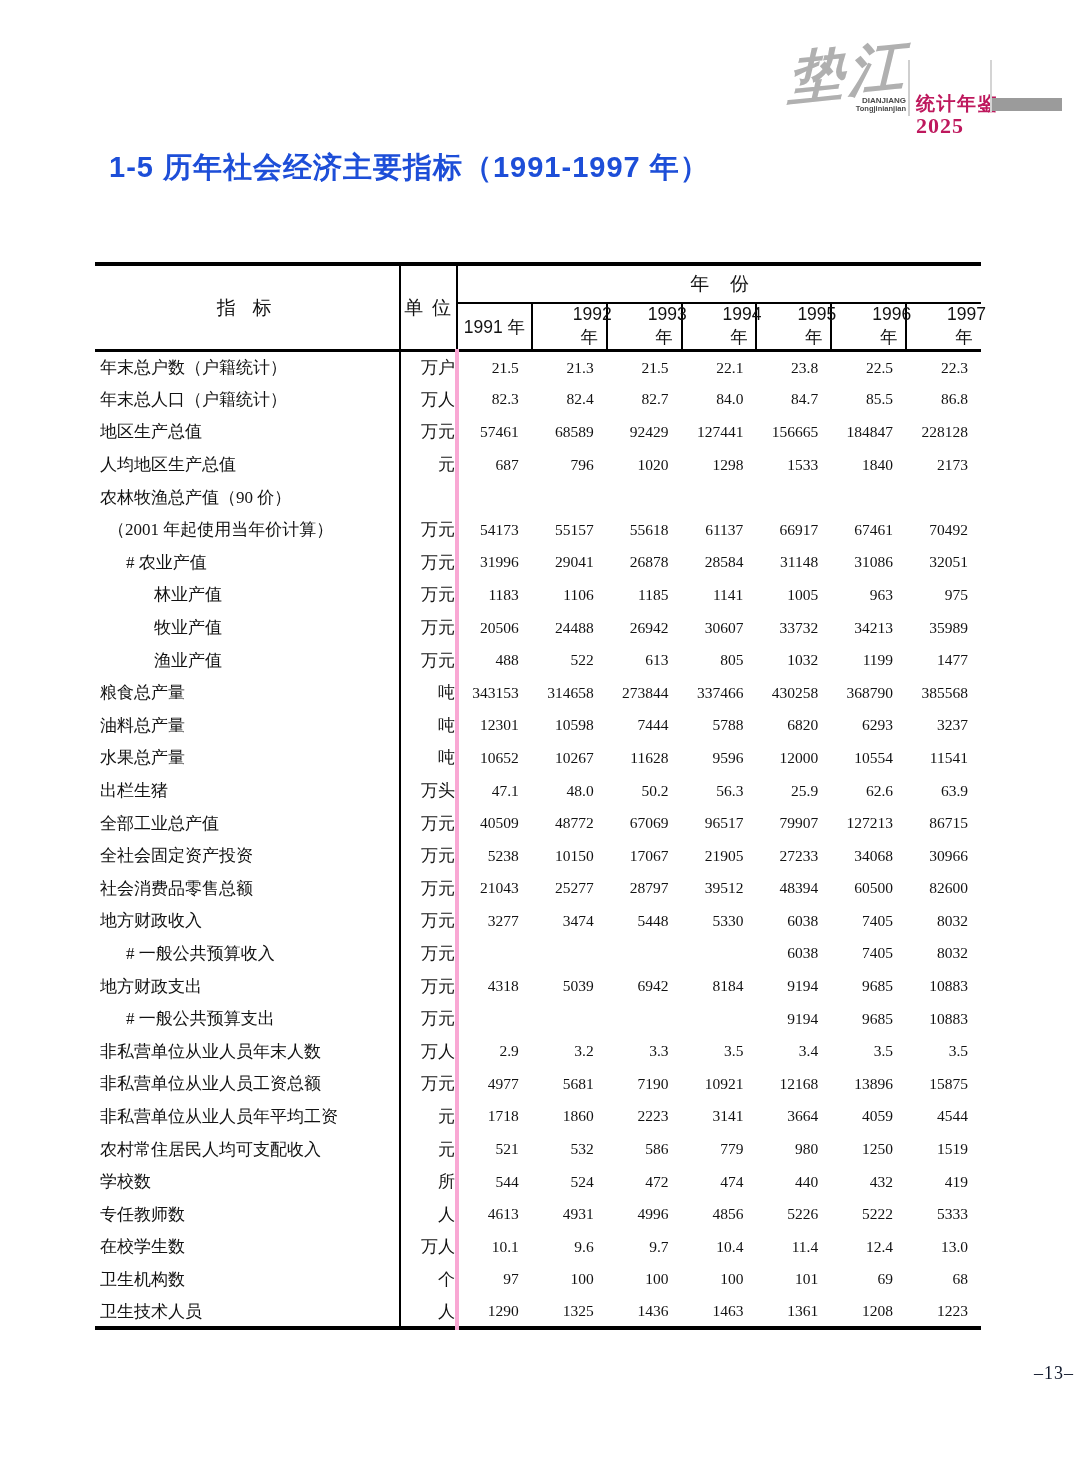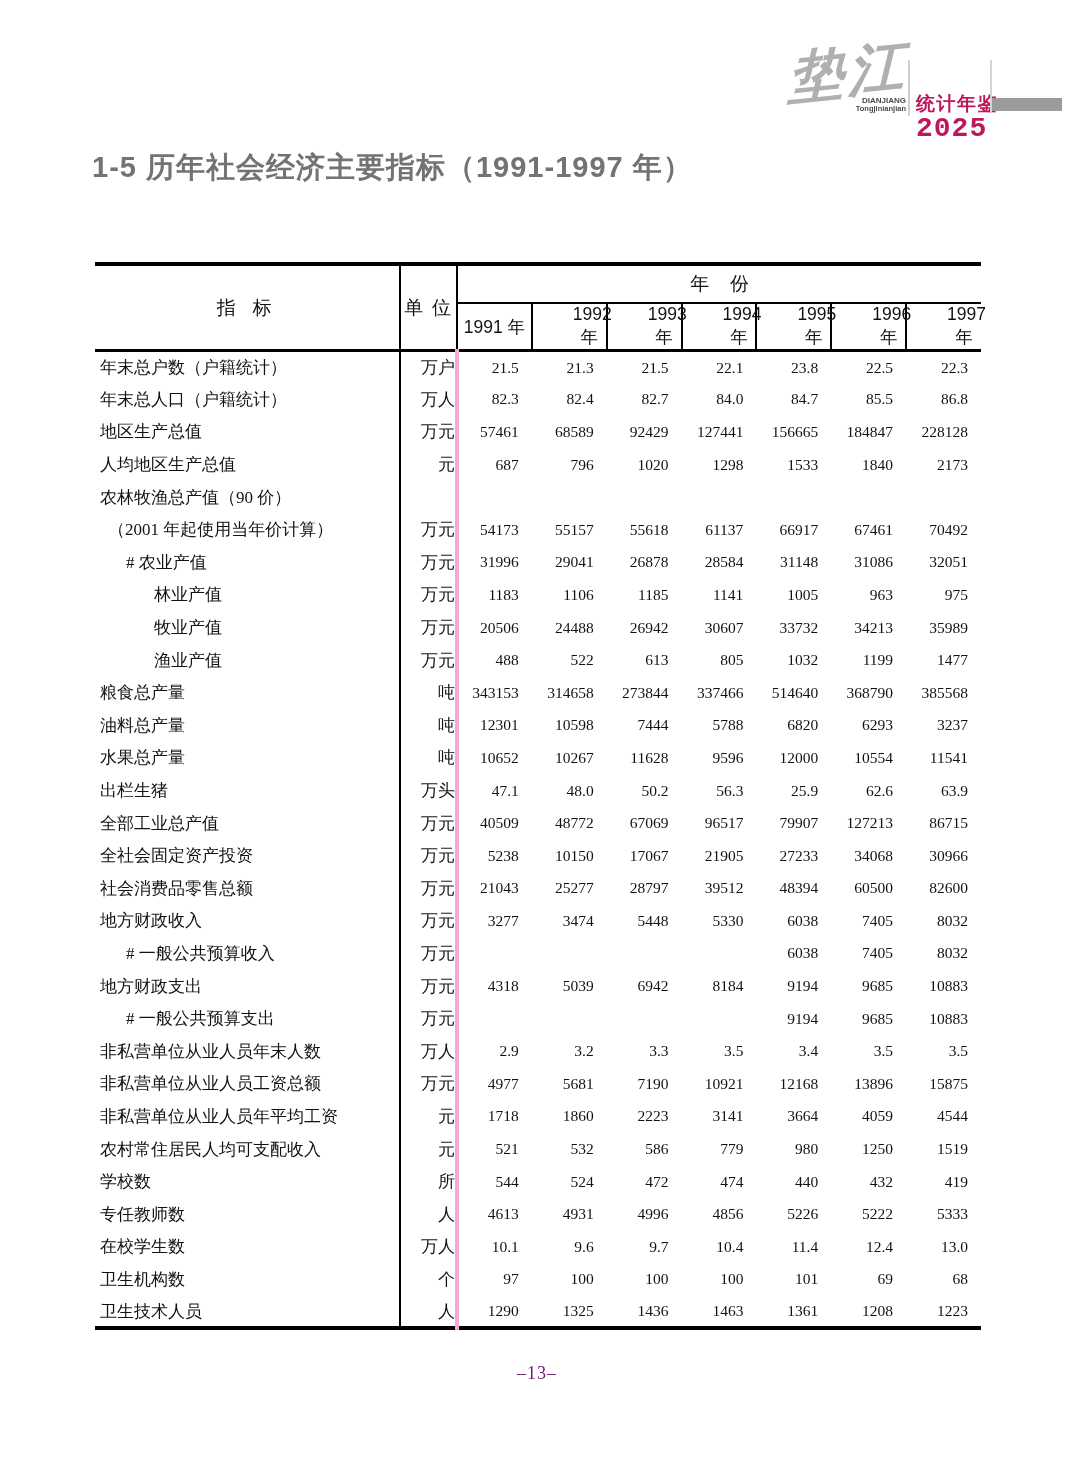--- a/index.html
+++ b/index.html
@@ -41,40 +41,40 @@
     position:absolute; left:916px; top:58px; width:74px;
     font-family:"Liberation Sans",sans-serif;
     color:#be185d;
     margin-top:36px;
   }
   .brand-cn .yearbook-label {
     font-size:19px; font-weight:900; letter-spacing:1.5px; line-height:1.1;
     white-space:nowrap;
   }
   .brand-cn .yearbook-year {
-    font-size:28px; font-weight:900; letter-spacing:1px; line-height:1.0;
-    font-family:Liberation Mono, monospace;
+    font-size:22px; font-weight:900; letter-spacing:1px; line-height:1.0;
+    font-family:Liberation Serif, serif;
   }
   .brand-divider-right {
     position:absolute; left:990px; top:60px; width:2px; height:52px;
     background:#d4d4d4;
   }
   .brand-bar {
     position:absolute; left:992px; top:98px; width:70px; height:13px;
     background:#9b9b9b;
   }
 
   
   .page-title {
-    position:absolute; left:92px; top:148px;
+    position:absolute; left:109px; top:148px;
     font-family:"Liberation Sans",sans-serif;
     font-weight:bold;
     font-size:29px;
     letter-spacing:1px;
-    color:#737373;
+    color:#1d4ed8;
     white-space:nowrap;
   }
 
   
   .tbl-wrap { position:absolute; left:95px; top:243px; width:886px;margin-top:19px; }
   table.stat {
     width:886px;
     border-collapse:collapse;
     table-layout:fixed;
     border-top:4px solid #000;
@@ -128,23 +128,23 @@
   td.c-unit { border-right:4px solid #f9a8d4; text-align:right; font-size:17px; }
   td.c-val  { text-align:right; padding-right:13px; font-size:15.5px; font-family:"Liberation Serif","DejaVu Serif",serif; }
   .ind-0 { padding-left:5px; }
   .ind-1 { padding-left:13px; }
   .ind-2 { padding-left:31px; }
   .ind-3 { padding-left:59px; }
 
   
   .page-num {
     position:absolute; left:0; top:1363px; width:100%;
-    text-align:center;
+    text-align:right;
     font-size:18px;
-    color:#701a75;
+    color:#0f172a;
     letter-spacing:1px;
   }
 </style>
 </head>
 <body>
 
 <div class="page">
 
   <div class="brand-script">垫江</div>
   <div class="brand-en">
@@ -301,21 +301,21 @@
             <td class="c-val">1199</td>
             <td class="c-val">1477</td>
           </tr>
           <tr>
             <td class="c-ind ind-0">粮食总产量</td>
             <td class="c-unit">吨</td>
             <td class="c-val">343153</td>
             <td class="c-val">314658</td>
             <td class="c-val">273844</td>
             <td class="c-val">337466</td>
-            <td class="c-val">514640</td>
+            <td class="c-val">430258</td>
             <td class="c-val">368790</td>
             <td class="c-val">385568</td>
           </tr>
           <tr>
             <td class="c-ind ind-0">油料总产量</td>
             <td class="c-unit">吨</td>
             <td class="c-val">12301</td>
             <td class="c-val">10598</td>
             <td class="c-val">7444</td>
             <td class="c-val">5788</td>

